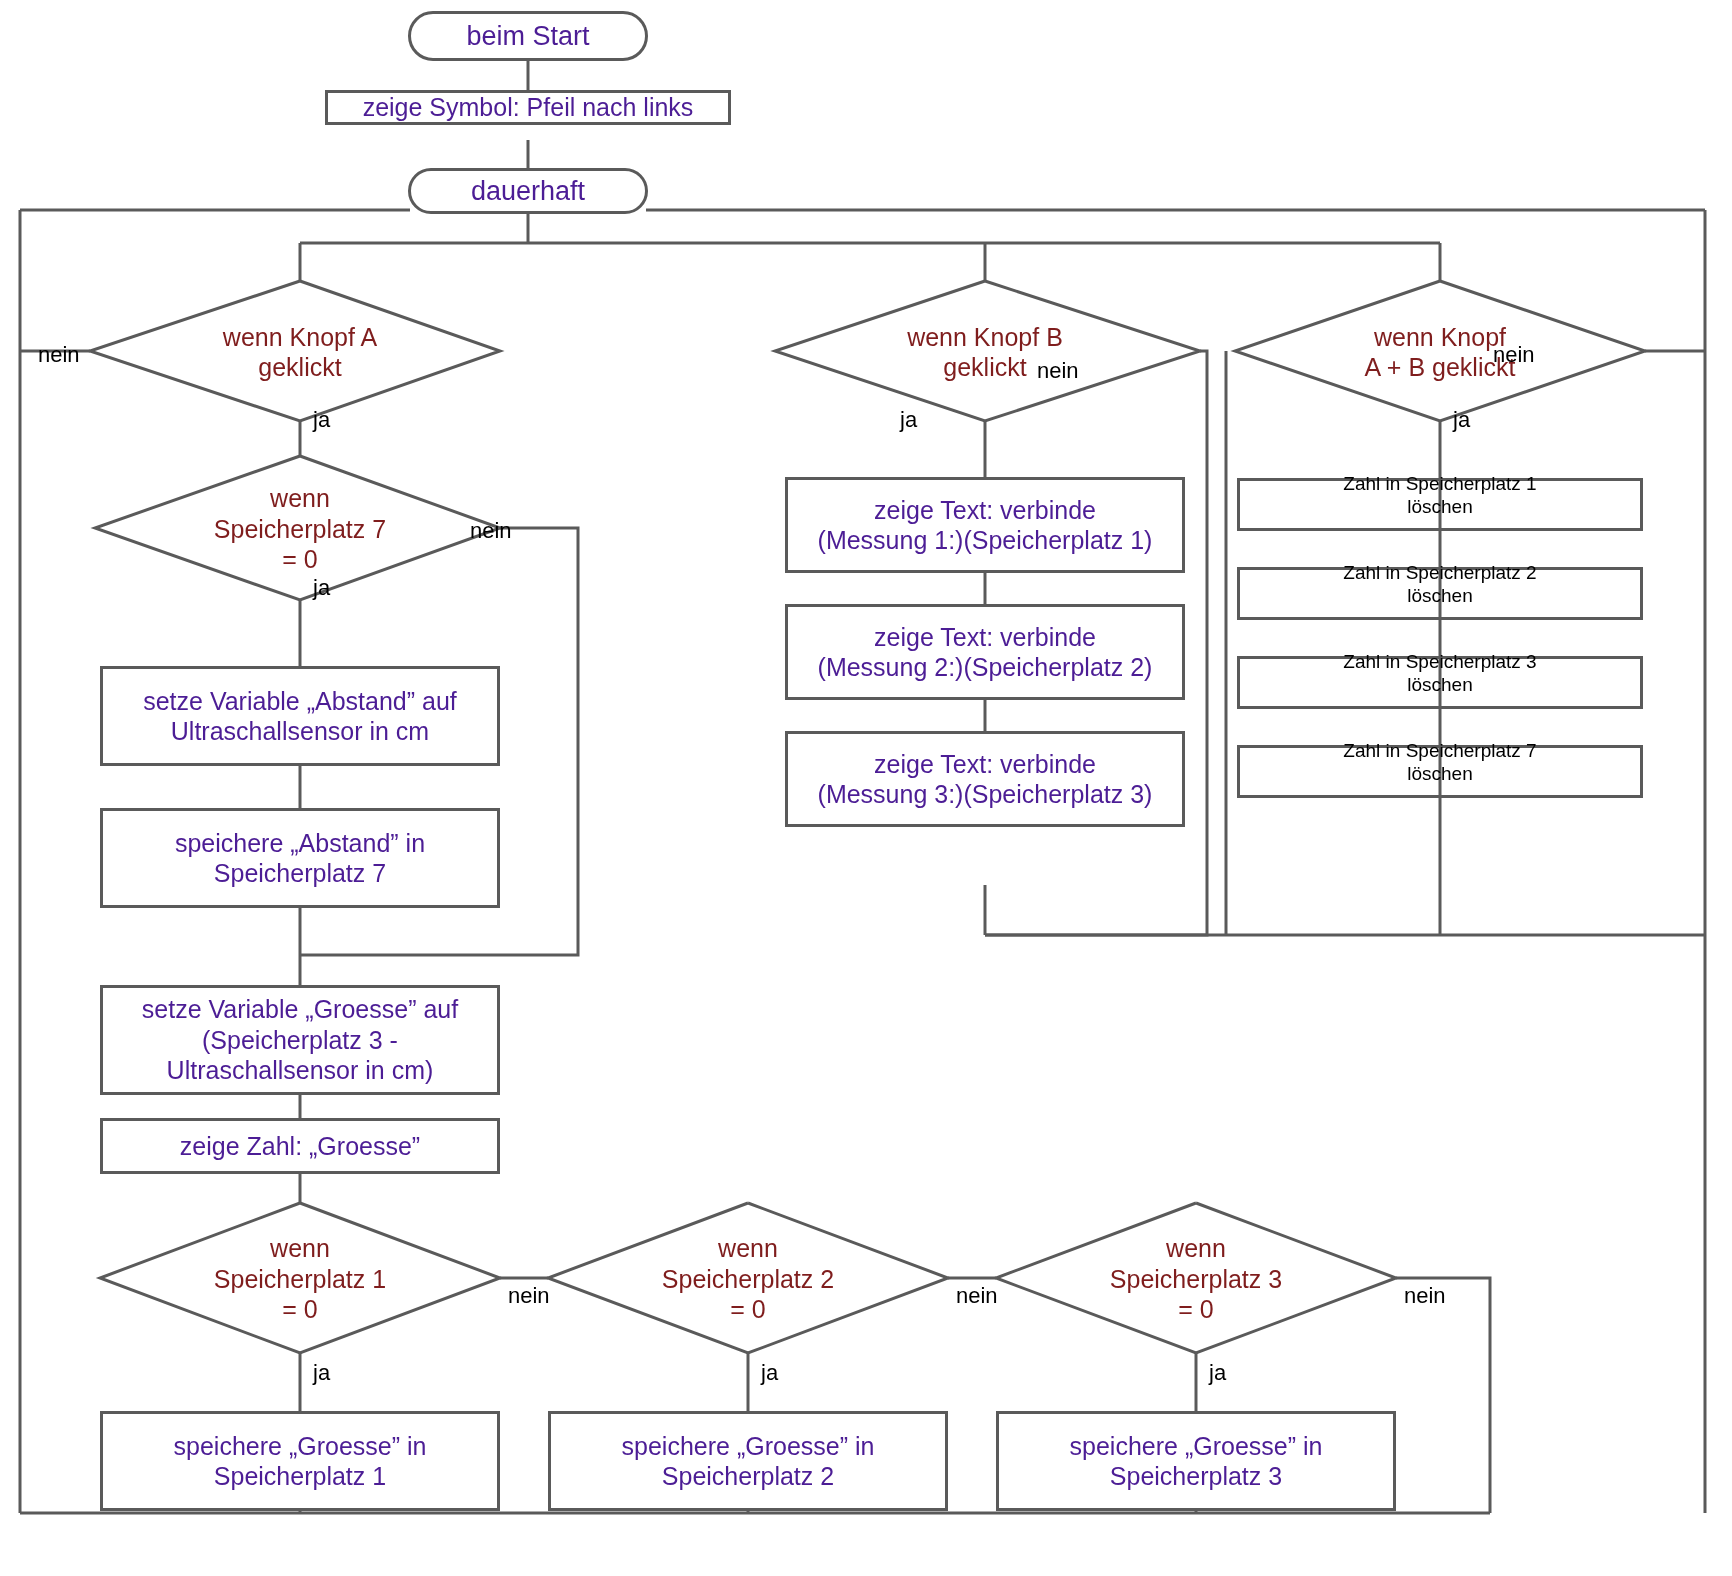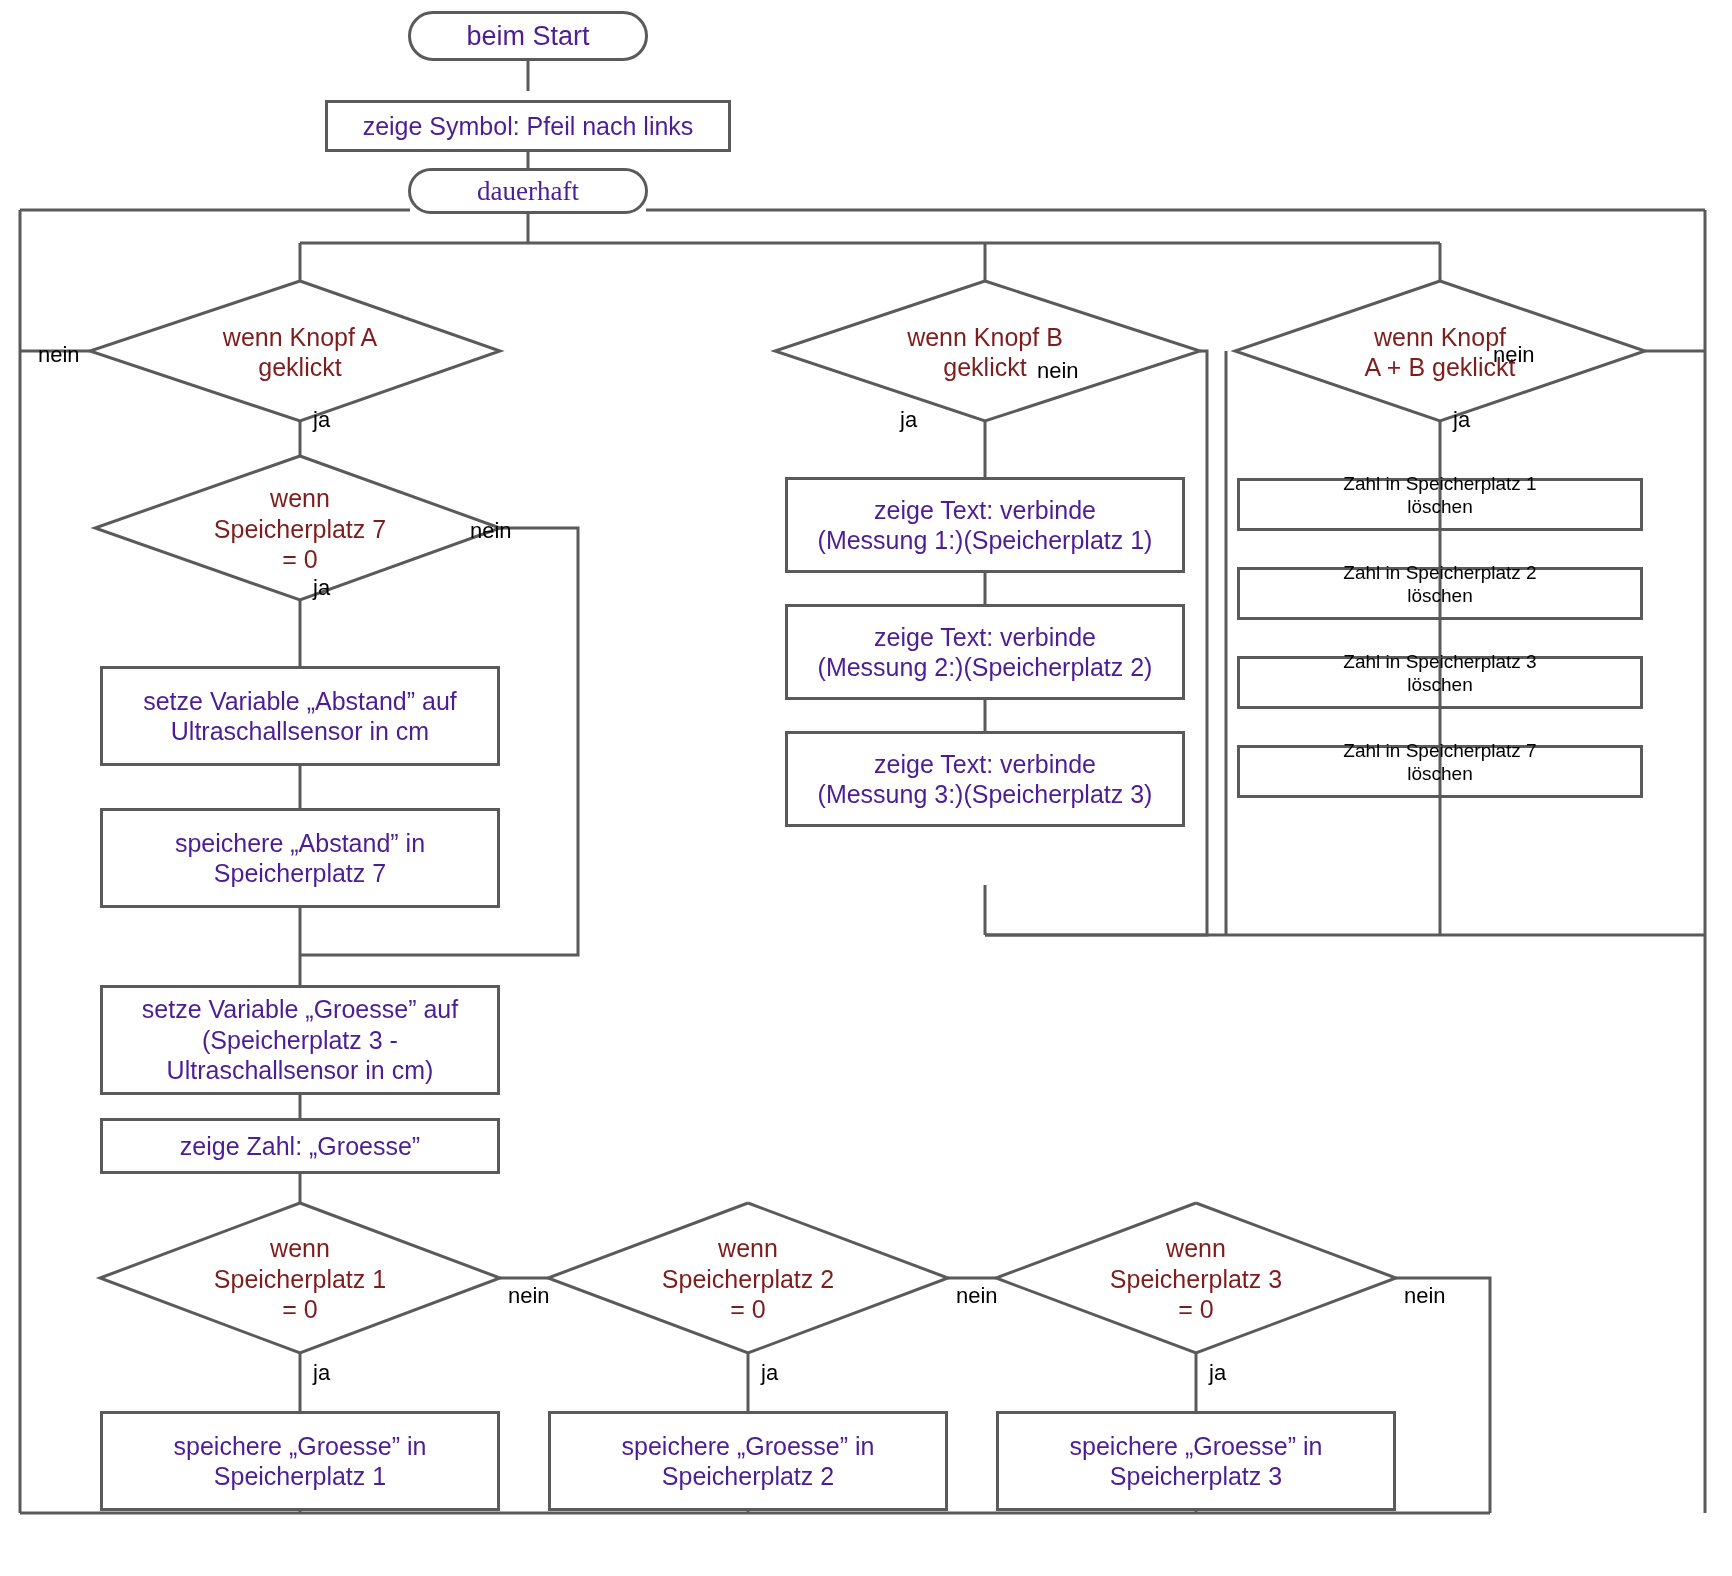--- a/index.html
+++ b/index.html
@@ -169,23 +169,23 @@
 
     <line x1="1645" y1="351" x2="1705" y2="351"></line>
 
     <line x1="1440" y1="421" x2="1440" y2="935"></line>
 
     <line x1="1226" y1="351" x2="1226" y2="935"></line>
   </svg>
 
   <div class="node pill" style="left:408px; top:11px; width:240px; height:50px;">beim Start</div>
 
-  <div class="node rect" style="left:325px; top:100px; width:406px; height:52px;">zeige Symbol: Pfeil nach links</div>
-
-  <div class="node pill" style="left:408px; top:168px; width:240px; height:46px;font-family:Liberation Serif, serif;">dauerhaft</div>
+  <div class="node rect" style="left:325px; top:90px; width:406px; height:35px;">zeige Symbol: Pfeil nach links</div>
+
+  <div class="node pill" style="left:408px; top:168px; width:240px; height:46px;">dauerhaft</div>
 
   <div class="diamond-label" style="left:180px; top:320px; width:240px; height:64px;">wenn Knopf A
 geklickt</div>
   <div class="diamond-label" style="left:875px; top:320px; width:220px; height:64px;">wenn Knopf B
 geklickt</div>
   <div class="diamond-label" style="left:1320px; top:320px; width:240px; height:64px;">wenn Knopf
 A + B geklickt</div>
 
   <div class="edge-label" style="left:38px; top:342px;">nein</div>
   <div class="edge-label" style="left:313px; top:407px;">ja</div>

